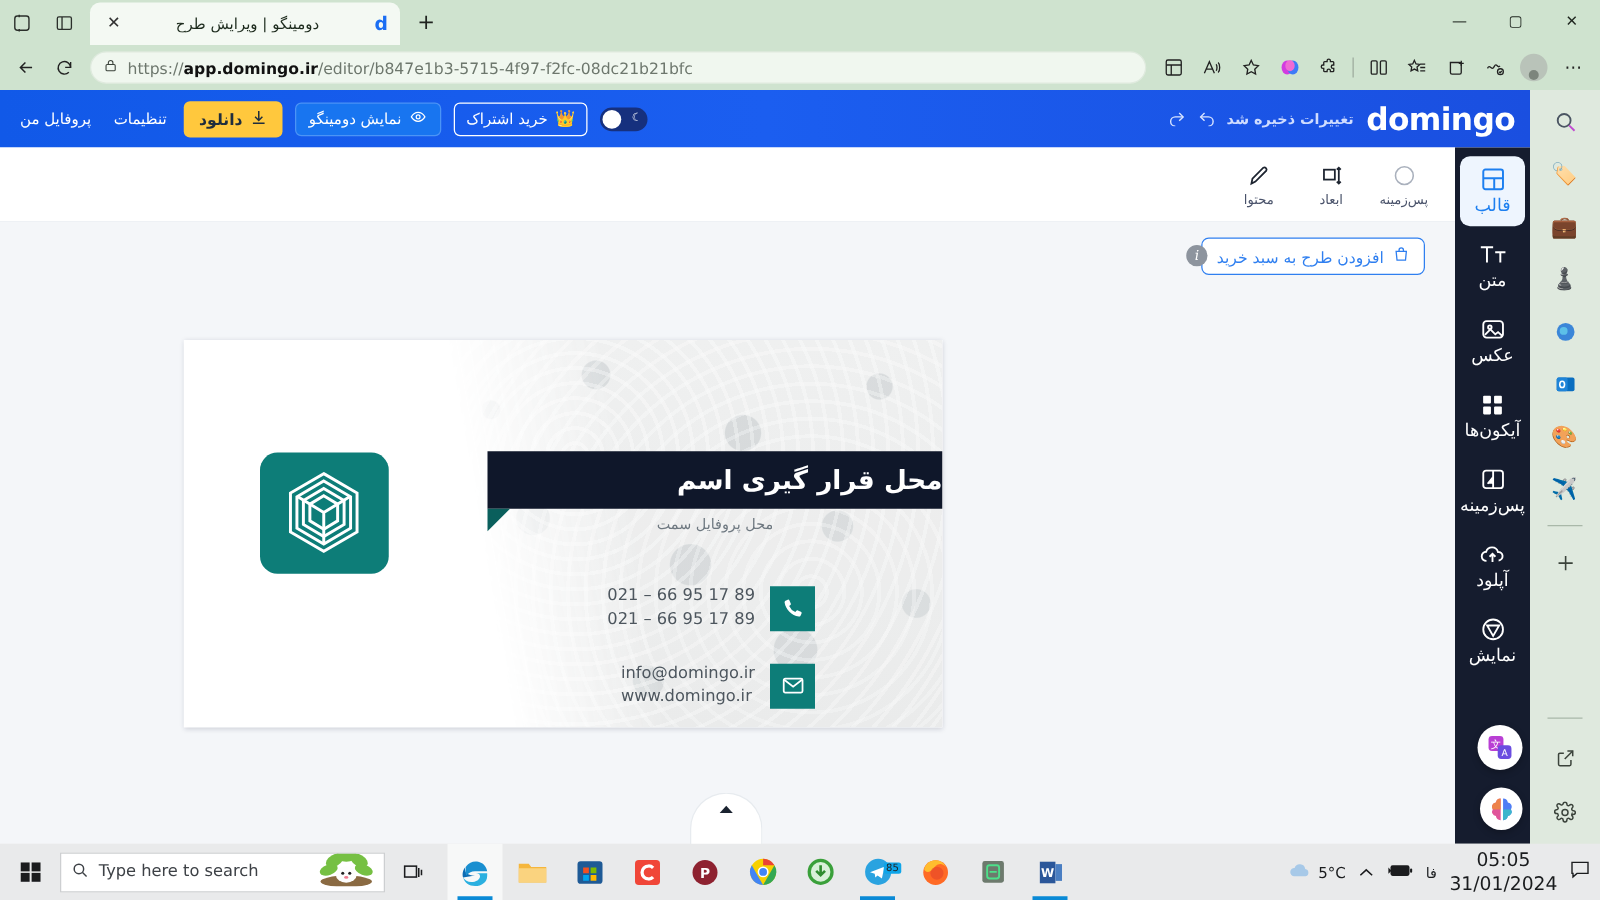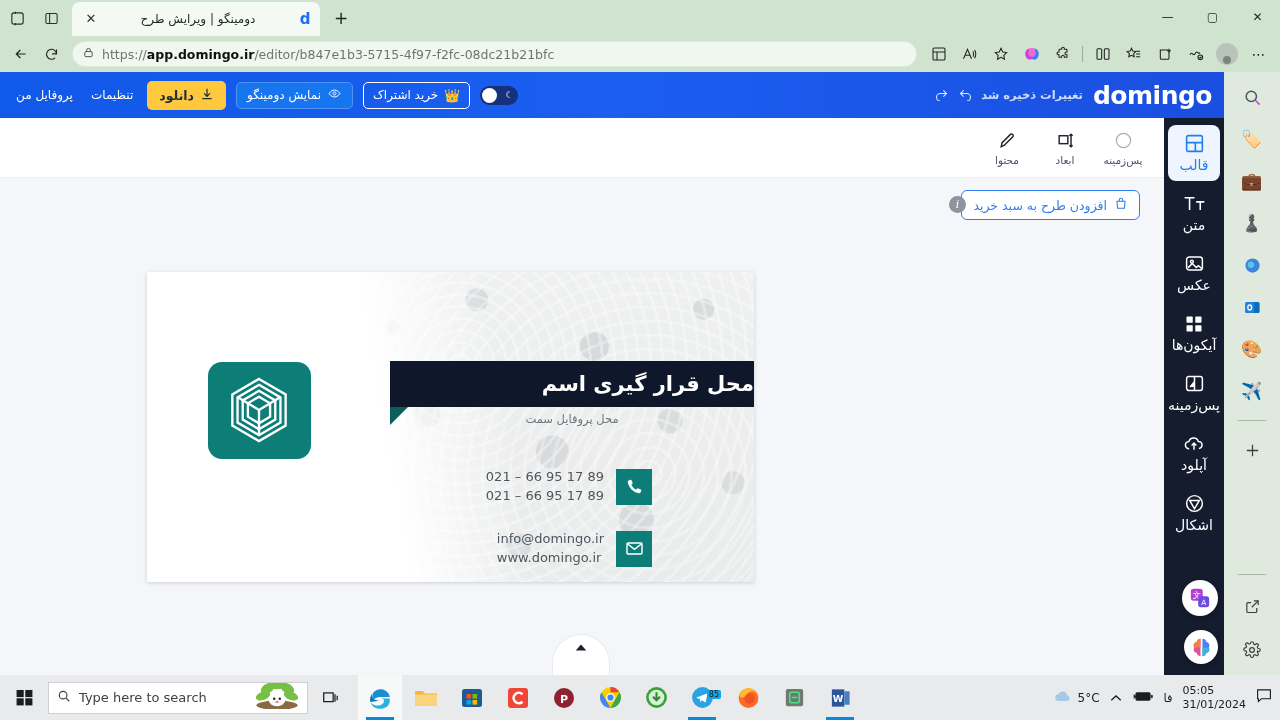--- a/index.html
+++ b/index.html
@@ -264,21 +264,21 @@
   }
   .searchbox .stxt { font-size: 13px; color: #3d4146; }
   .taskview { width: 46px; height: 45px; display: flex; align-items: center; justify-content: center; }
   .tb-apps { display: flex; align-items: center; gap: 2px; margin-left: 4px; }
   .tb-app { width: 44px; height: 45px; display: flex; align-items: center; justify-content: center; position: relative; }
   .tb-app.active { background: #f7f8f8; }
   .tb-app.active::after { content:""; position:absolute; bottom:0; left:8px; width:28px; height:3px; background:#0a8ad6; }
   .tb-app.open::after { content:""; position:absolute; bottom:0; left:8px; width:28px; height:3px; background:#0a8ad6; }
   .tray { margin-left: auto; display: flex; align-items: center; gap: 10px; padding-right: 8px; }
   .tray-item { font-size: 12px; color: #1a1c1e; display: flex; align-items: center; gap: 5px; }
-  .clock { font-size: 11px; color: #1a1c1e; line-height: 1.25; }
+  .clock { font-size: 15px; color: #1a1c1e; line-height: 1.25; text-align: center; }
 </style>
 </head>
 <body>
 
 <div class="browser-top">
   <div class="tabstrip">
     <div class="tab-sys-icon">
       <svg width="17" height="17" viewBox="0 0 24 24" fill="none" stroke="currentColor" stroke-width="1.6">
         <path d="M7 4h10a3 3 0 0 1 3 3v10a3 3 0 0 1-3 3H7a3 3 0 0 1-3-3V7a3 3 0 0 1 3-3z"></path>
         <path d="M9 2.5v3M9 18.5v3"></path>
@@ -596,21 +596,21 @@
           <path d="M6.5 18a4.2 4.2 0 0 1-.3-8.4A5.6 5.6 0 0 1 17 9.8a3.9 3.9 0 0 1 .6 7.8"></path>
           <path d="M12 19v-7M9.3 14.2L12 11.5l2.7 2.7"></path>
         </svg>
       <span class="slbl">آپلود</span>
     </div>
     <div class="side-item">
       <svg width="21" height="21" viewBox="0 0 24 24" fill="none" stroke="currentColor" stroke-width="1.7">
           <circle cx="12" cy="12" r="9"></circle>
           <path d="M6.5 8.5h11L12 18z"></path>
         </svg>
-      <span class="slbl">اشکال</span>
+      <span class="slbl">نمایش</span>
     </div>
   </div>
 </div>
 
 <div class="collapse-tab">
   <svg width="14" height="9" viewBox="0 0 24 14" fill="#1b2330">
       <path d="M12 2l9 10H3z"></path>
     </svg>
 </div>
 

